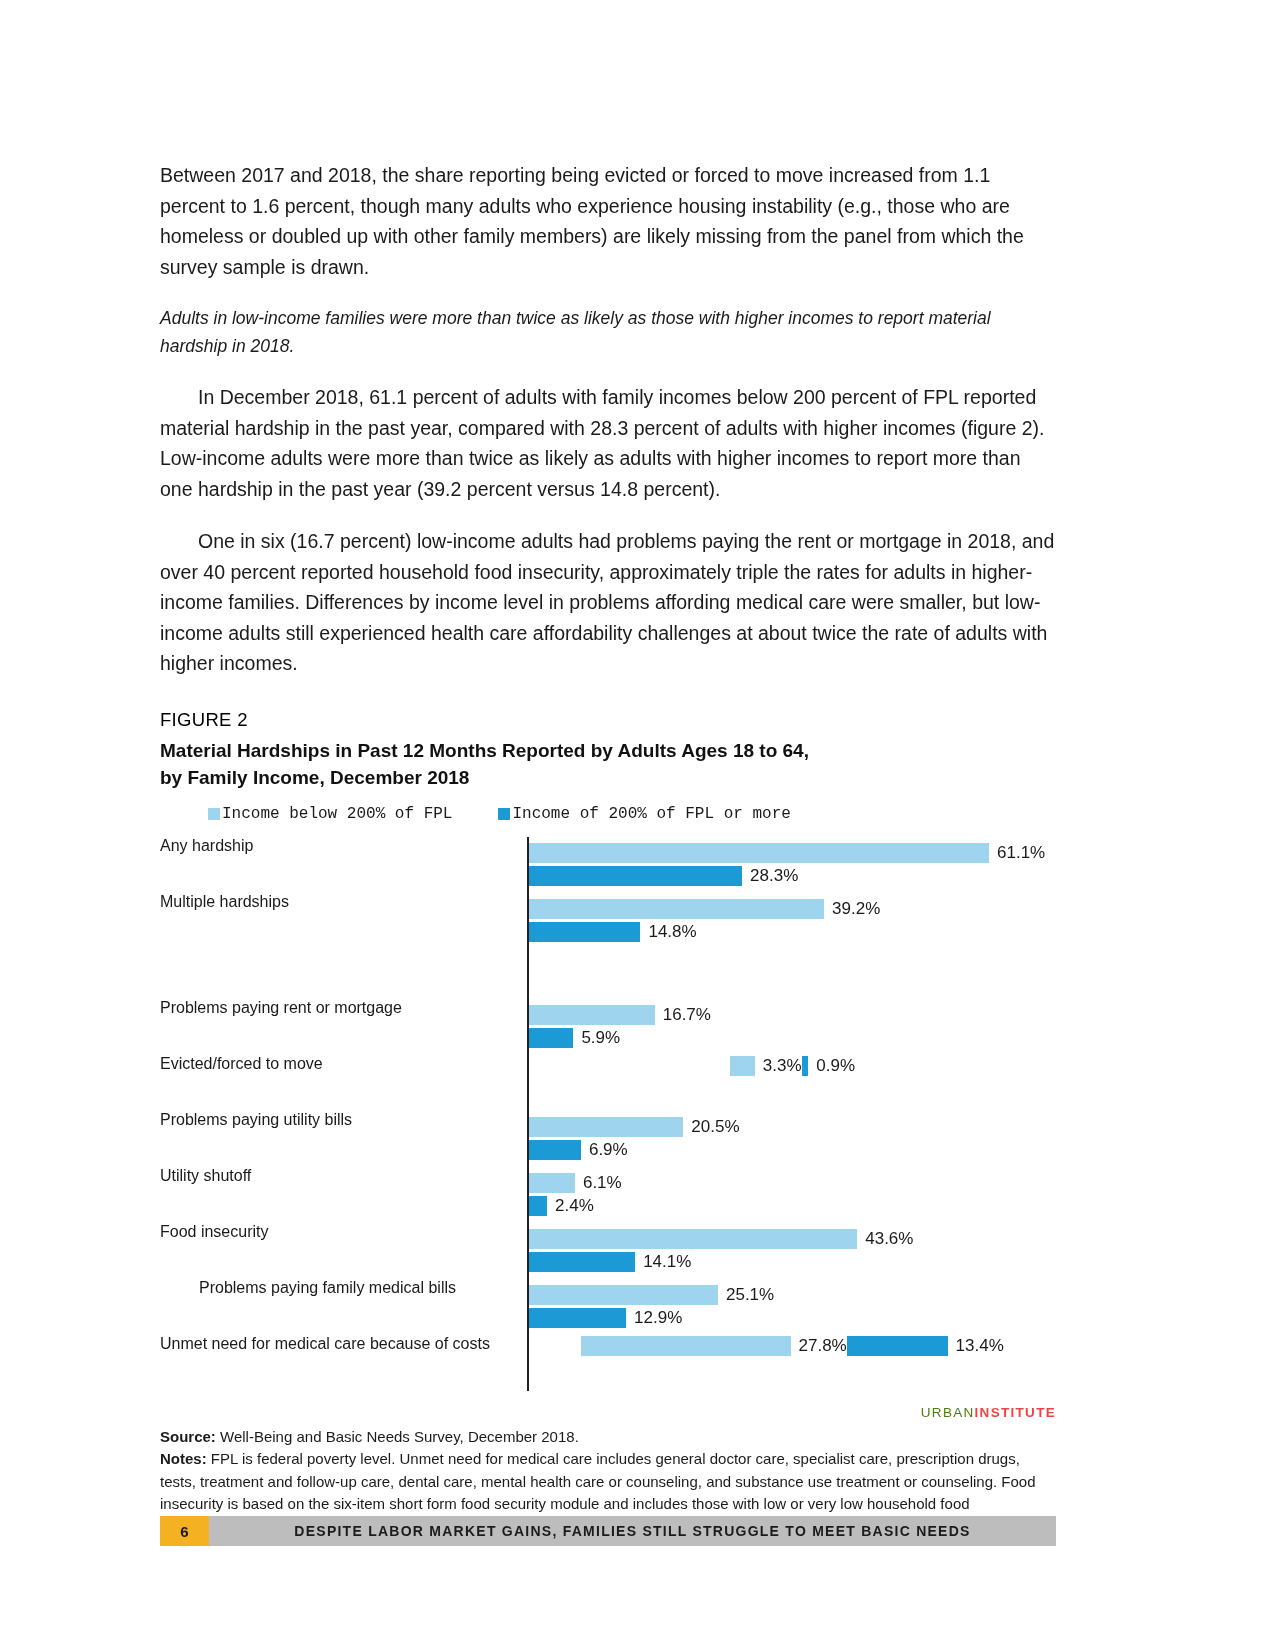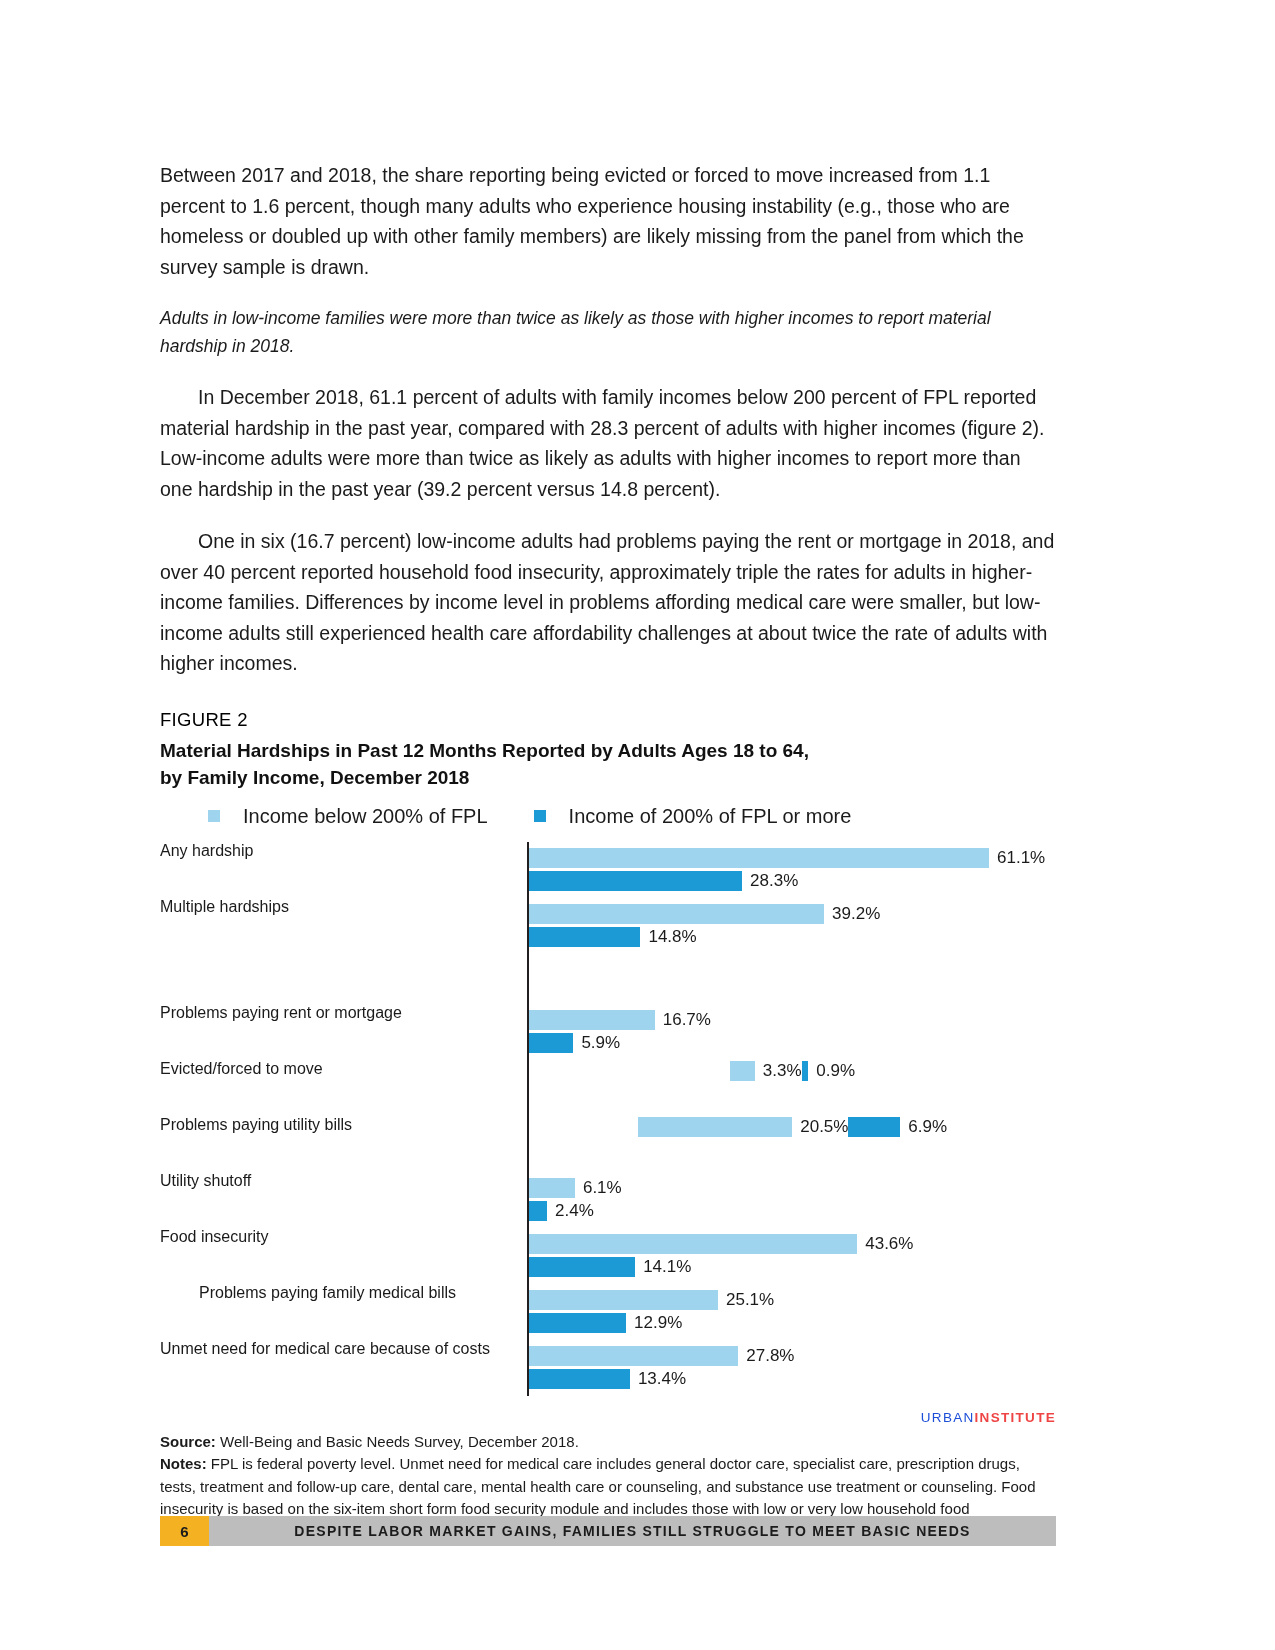--- a/index.html
+++ b/index.html
@@ -70,23 +70,24 @@
   .legend {
     display: flex;
     align-items: center;
     gap: 46px;
     padding-left: 48px;
     margin-bottom: 14px;
   }
   .legend-item {
     display: flex;
     align-items: center;
-    gap: 23px;
-    font-size: 20px;
-    color: #1b1b1b;
+    gap: 2px;
+    font-size: 16px;
+    color: #1b1b1b;
+    font-family: Liberation Mono, monospace;
   }
   .legend-swatch {
     width: 12px;
     height: 12px;
     display: inline-block;
   }
   .sw-low { background: #9ed4ee; }
   .sw-high { background: #1b9ad6; }
 
   .plot {
@@ -123,21 +124,21 @@
   .spacer-row { height: 42px; }
 
   
   .urban-mark {
     text-align: right;
     font-size: 13.5px;
     letter-spacing: 1.3px;
     margin-top: 14px;
     margin-bottom: 6px;
   }
-  .urban-mark .u1 { color: #1d4ed8; }
+  .urban-mark .u1 { color: #4d7c0f; }
   .urban-mark .u2 { color: #ef4444; font-weight: bold; }
 
   
   .srcnotes {
     font-size: 15px;
     line-height: 22.5px;
     color: #1b1b1b;
   }
   .srcnotes .lead { font-weight: bold; }
   .srcnotes p { margin: 0; }
@@ -253,21 +254,21 @@
               <div style="height: 56px; display: flex; justify-content: center;">
                 <div class="barline">
                   <span class="bar low" style="width: 24.8445px;"></span>
                   <span class="val">3.3%</span>
                 </div>
                 <div class="barline">
                   <span class="bar high" style="width: 6.77578px;"></span>
                   <span class="val">0.9%</span>
                 </div>
               </div>
-              <div style="height: 56px; display: flex; flex-direction: row; justify-content: center;">
+              <div style="height: 56px; display: flex; flex-direction: column; justify-content: center;">
                 <div class="barline">
                   <span class="bar low" style="width: 154.337px;"></span>
                   <span class="val">20.5%</span>
                 </div>
                 <div class="barline">
                   <span class="bar high" style="width: 51.9476px;"></span>
                   <span class="val">6.9%</span>
                 </div>
               </div>
               <div style="height: 56px; display: flex; flex-direction: column; justify-content: center;">
@@ -293,21 +294,21 @@
               <div style="height: 56px; display: flex; flex-direction: column; justify-content: center;">
                 <div class="barline">
                   <span class="bar low" style="width: 188.969px;"></span>
                   <span class="val">25.1%</span>
                 </div>
                 <div class="barline">
                   <span class="bar high" style="width: 97.1195px;"></span>
                   <span class="val">12.9%</span>
                 </div>
               </div>
-              <div style="height: 56px; display: flex; flex-direction: column; justify-content: center;">
+              <div style="height: 56px; display: flex; justify-content: center;">
                 <div class="barline">
                   <span class="bar low" style="width: 209.296px;"></span>
                   <span class="val">27.8%</span>
                 </div>
                 <div class="barline">
                   <span class="bar high" style="width: 100.884px;"></span>
                   <span class="val">13.4%</span>
                 </div>
               </div>
             </div>

